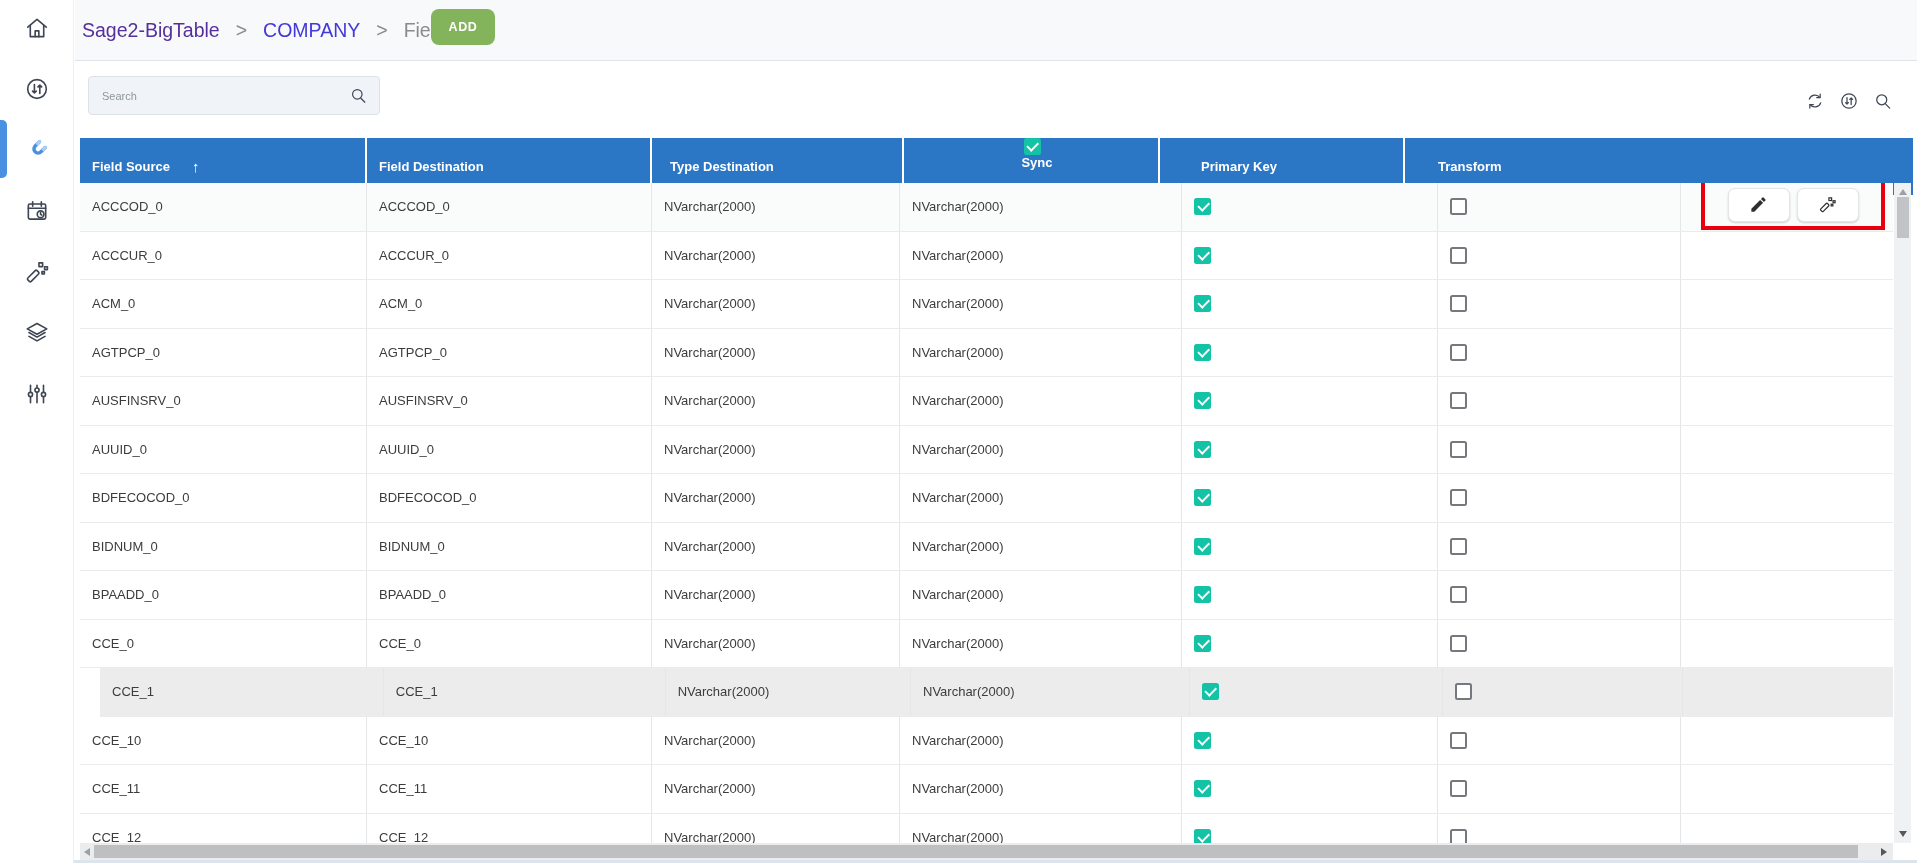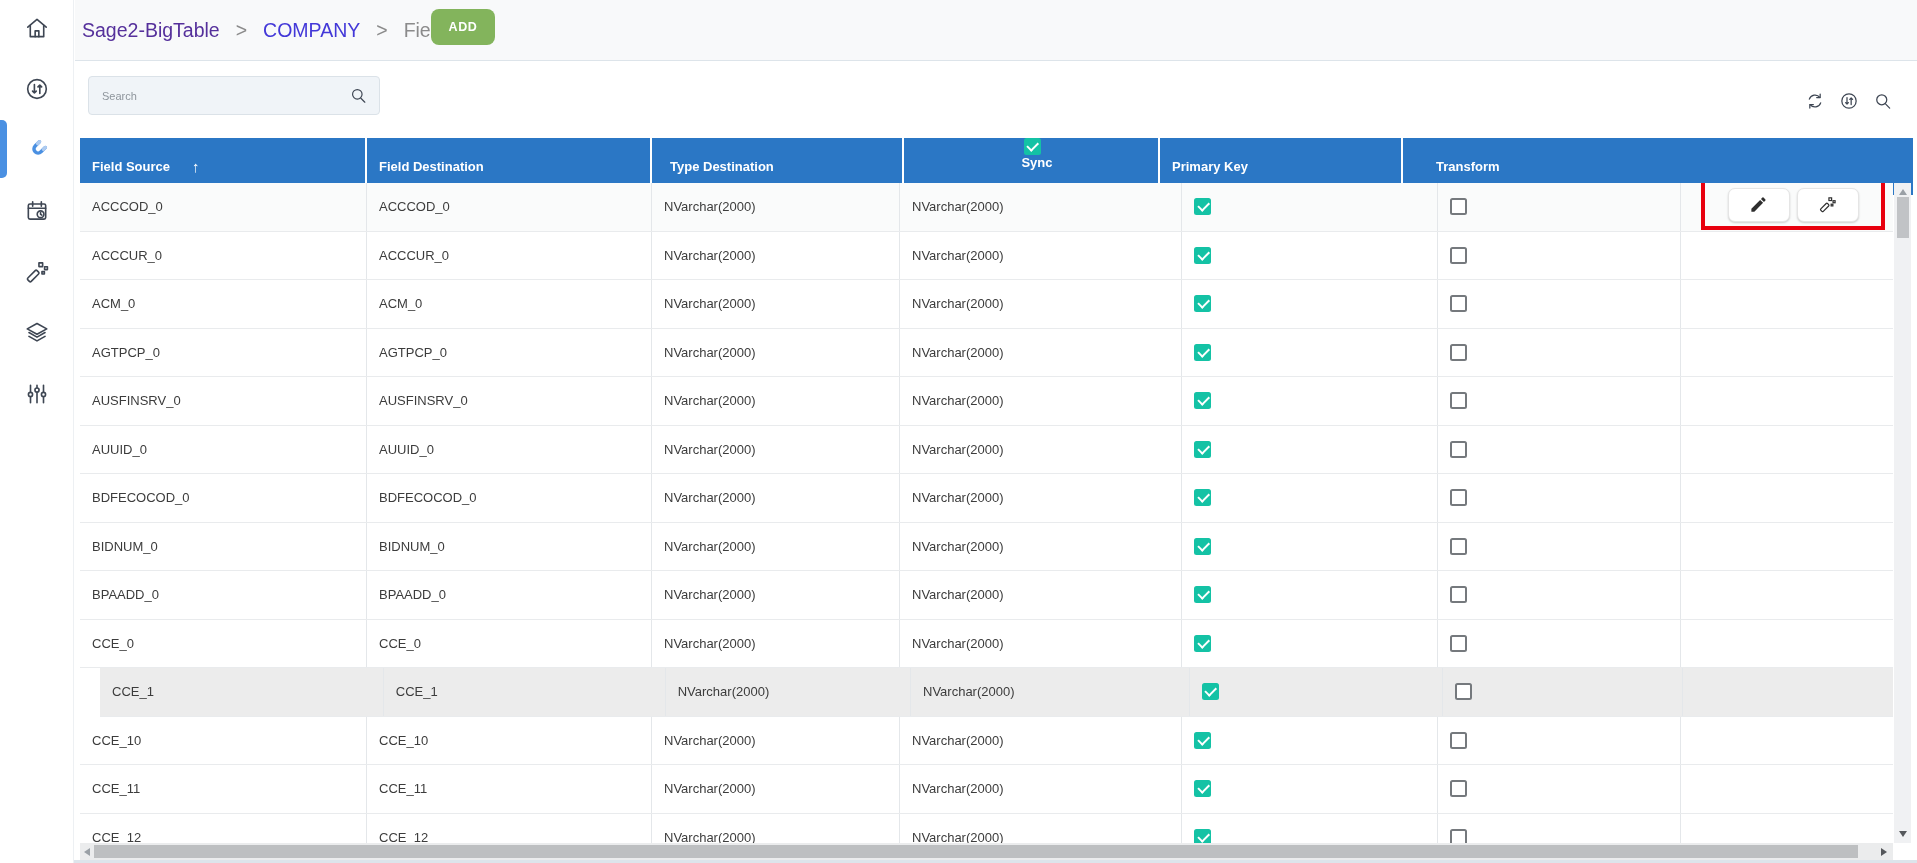--- a/index.html
+++ b/index.html
@@ -47,21 +47,21 @@
                    stroke-width:1.5; stroke-linecap:round; stroke-linejoin:round; }
 
   
   .thead { position:absolute; left:80px; top:138px; width:1833px; height:57px;
            background:var(--header-bg,#2b77c5); display:flex; }
   .hcell { height:57px; display:flex; align-items:center; padding-left:12px;
            color:#fff; font-size:13px; font-weight:bold;
            border-right:2px solid #fff; cursor:pointer; }
   .hcell:last-child { border-right:none; }
   .h1{width:287px;} .h2{width:285px;} .h3{width:248px;} .h4{width:246px;margin-left:6px;}
-  .h5{width:256px;flex-direction:column;} .h6{width:243px;} .h7{width:232px; border-right:none;margin-left:21px;}
+  .h5{width:256px;flex-direction:column;} .h6{width:216px;margin-left:29px;} .h7{width:232px; border-right:none;margin-left:21px;}
   .sort-arrow { margin-left:22px; font-size:15px; font-weight:normal; }
 
   .tbody { position:absolute; left:80px; top:183px; width:1813px; height:660px;
            overflow:hidden; background:#fff; }
   .trow { display:flex; height:48.5px; background:#fff; border-bottom:1px solid #e9ebed; cursor:pointer; }
   .trow.hovered { background:#fafbfb; }
   .trow.selected { background:#ececec;margin-left:20px; }
   .cell { height:100%; display:flex; align-items:center; padding-left:12px;
           font-size:13px; color:#3c3c3c; border-right:1px solid #e4e7ea; }
   .c1{width:287px;} .c2{width:285px;} .c3{width:248px;} .c4{width:282px;}

